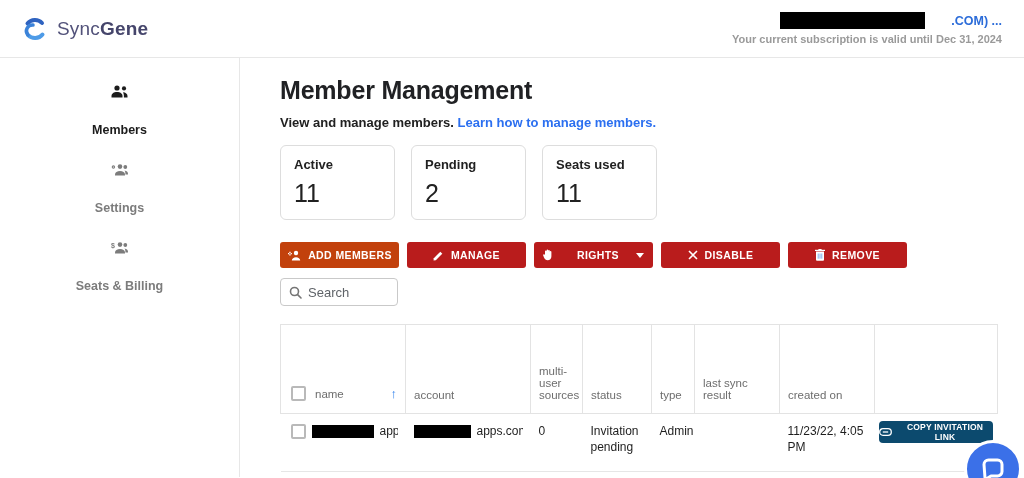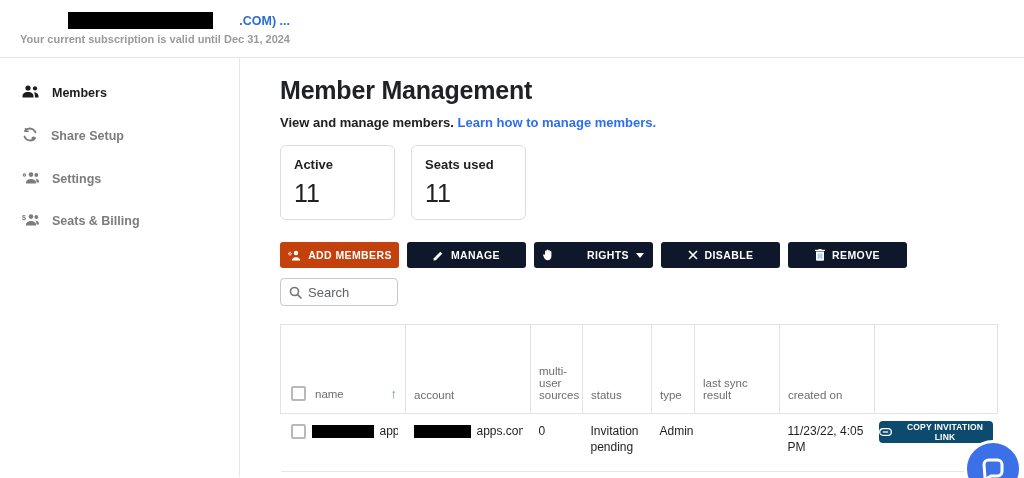--- a/index.html
+++ b/index.html
@@ -15,45 +15,45 @@
   .account { text-align:right; }
   .account-line1 { display:flex; align-items:center; justify-content:flex-end; gap:2px; }
   .redacted { background:#000; display:inline-block; }
   .red-hdr { width:145px; height:17px; }
   .acct-suffix { color:#2b6cd9; font-weight:bold; font-size:12.5px; white-space:nowrap;margin-left:24px; }
   .sub-note { color:#9a9a9a; font-weight:bold; font-size:11px; margin-top:4px; }
 
   
   .layout { display:flex; height:419px; }
   .sidebar { width:240px; border-right:1px solid #e7e7e7; padding-top:14px; flex-shrink:0; }
-  .side-item { display:flex; align-items:center; gap:13px; padding:13px 22px; cursor:pointer;
-    color:#7c7c7c; font-weight:bold; font-size:12.5px; }
+  .side-item { display:flex; align-items:center; gap:22px; padding:13px 22px; cursor:pointer;
+    color:#7c7c7c; font-weight:bold; font-size:12.5px;flex-direction:column; }
   .side-item.active { color:#1c1c1c; }
   .side-item svg { flex-shrink:0; }
 
   .main { flex:1; padding:18px 0 16px 40px; position:relative; }
   h1 { font-size:25px; letter-spacing:-.2px; margin-bottom:10px; color:#202124; }
   .subtitle { font-size:13px; font-weight:bold; }
   .subtitle a { color:#2b6ff0; text-decoration:none; cursor:pointer; }
 
   
   .cards { display:flex; gap:16px; margin-top:15px; }
   .card { width:115px; height:75px; border:1px solid #ddd; border-radius:6px; padding:11px 13px; }
   .card-label { font-size:13px; font-weight:bold; }
   .card-value { font-size:25px; margin-top:7px; }
 
   
   .toolbar { display:flex; gap:8px; margin-top:22px; }
   .btn { height:26px; border:none; border-radius:3px; color:#fff; cursor:pointer;
     font-family:inherit; font-size:10.5px; font-weight:bold; letter-spacing:.4px;
     display:inline-flex; align-items:center; justify-content:center; gap:7px; width:119px; }
   .btn-primary { background:#c2410c; }
-  .btn-light { background:#0f172a; }
+  .btn-light { background:#b91c1c; }
   .btn-split { justify-content:flex-start; padding:0 9px; }
-  .btn-split .grow { flex:1; text-align:right; }
+  .btn-split .grow { flex:1; text-align:center; }
   .caret { width:0; height:0; border-left:4px solid transparent; border-right:4px solid transparent;
     border-top:5px solid #fff; }
 
   
   .search { margin-top:10px; width:118px; height:28px; border:1px solid #c9c9c9; border-radius:4px;
     display:flex; align-items:center; gap:6px; padding:0 8px; background:#fff; }
   .search input { border:none; outline:none; width:100%; font-family:inherit; font-size:13px; color:#4c1d95; }
   .search input::placeholder { color:#5f6368; opacity:1; }
 
   
@@ -79,20 +79,30 @@
 
   
   .chat { position:fixed; left:964px; top:440px; width:58px; height:58px; border-radius:50%;
     background:#3b70e8; border:3px solid #fff; display:flex; align-items:center; justify-content:center;
     cursor:pointer; }
 </style>
 </head>
 <body>
 
 <div class="topbar">
+  <div class="brand">
+    <span style="display:flex;">
+      <svg width="30" height="30" viewBox="0 0 30 30" fill="none">
+        <path d="M22 9 A 9.5 9.5 0 0 0 7.5 9.5" stroke="#2f63c0" stroke-width="4" stroke-linecap="round"></path>
+        <path d="M8 21 A 9.5 9.5 0 0 0 22.5 20.5" stroke="#4e9be7" stroke-width="4" stroke-linecap="round"></path>
+        <path d="M8 21 A 6 6 0 0 1 13 11" stroke="#3b82d8" stroke-width="3.5" stroke-linecap="round"></path>
+      </svg>
+    </span>
+    <span class="brand-text"><span>Sync</span><b>Gene</b></span>
+  </div>
   <div class="account">
     <div class="account-line1">
       <span class="redacted red-hdr"></span>
       <span class="acct-suffix">.COM) ...</span>
     </div>
     <div class="sub-note">Your current subscription is valid until Dec 31, 2024</div>
   </div>
 </div>
 
 <div class="layout">
@@ -101,31 +111,20 @@
     <div class="side-item active">
       <span>
         <svg width="17" height="13" viewBox="0 0 17 13" fill="currentColor">
           <circle cx="6" cy="3" r="2.6"></circle>
             <path d="M0.5 11c0-2.5 2.5-4 5.5-4s5.5 1.5 5.5 4v1.5H0.5z"></path>
           <circle cx="13" cy="3.4" r="2.1"></circle>
             <path d="M12 7.2c2.6.2 4.5 1.6 4.5 3.8v1.5h-3.6V11c0-1.5-.3-2.8-.9-3.8z"></path>
         </svg>
       </span>
       <span>Members</span>
-    </div>
-    <div class="side-item">
-      <span>
-        <svg width="16" height="15" viewBox="0 0 16 15" fill="none" stroke="currentColor" stroke-width="1.8">
-          <path d="M13.5 5.5A6 6 0 0 0 3 4" stroke-linecap="round"></path>
-          <path d="M2.5 9.5A6 6 0 0 0 13 11" stroke-linecap="round"></path>
-          <path d="M3.5 1v3.2H6.7" stroke-width="1.4"></path>
-          <circle cx="11.5" cy="11.5" r="2" fill="currentColor" stroke="none"></circle>
-        </svg>
-      </span>
-      <span>Share Setup</span>
     </div>
     <div class="side-item">
       <span>
         <svg width="17" height="13" viewBox="0 0 17 13" fill="currentColor">
           <circle cx="2.4" cy="4" r="1.7"></circle>
             <circle cx="2.4" cy="4" r="0.6" fill="#fff"></circle>
           <circle cx="9" cy="3.6" r="2.3"></circle>
             <path d="M4 11.5c0-2.2 2.2-3.6 5-3.6s5 1.4 5 3.6v1H4z"></path>
           <circle cx="14.3" cy="4" r="1.9"></circle>
             <path d="M13.6 7.6c2 .3 3.4 1.5 3.4 3.2v.7h-2.6v-1c0-1.1-.3-2.1-.8-2.9z"></path>
@@ -151,20 +150,24 @@
     <h1>Member Management</h1>
     <div class="subtitle">
       <span>View and manage members.</span>
       <a>Learn how to manage members.</a>
     </div>
 
     <div class="cards">
       <div class="card">
         <div class="card-label">Active</div>
         <div class="card-value">11</div>
+      </div>
+      <div class="card">
+        <div class="card-label">Pending</div>
+        <div class="card-value">2</div>
       </div>
       <div class="card">
         <div class="card-label">Seats used</div>
         <div class="card-value">11</div>
       </div>
     </div>
 
     <div class="toolbar">
       <button class="btn btn-primary">
         <span style="display:flex;">

